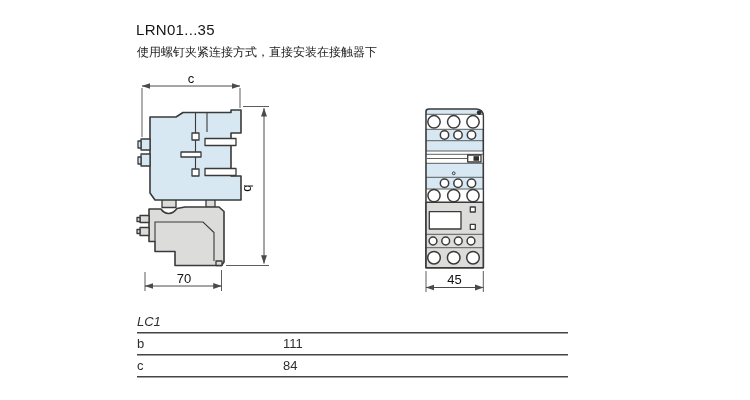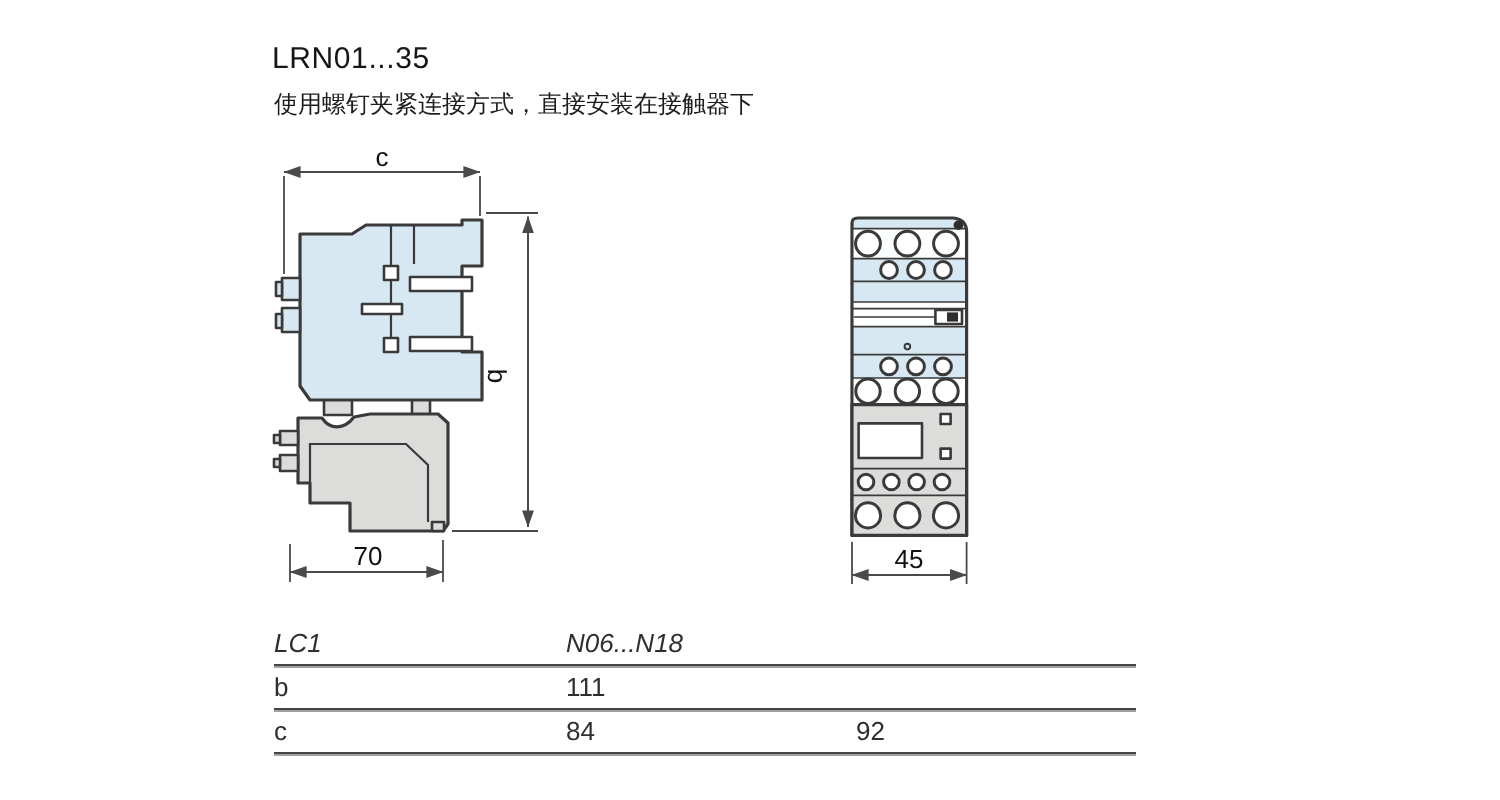--- a/index.html
+++ b/index.html
@@ -170,27 +170,25 @@
       <line class="extline" x1="78.3" y1="176" x2="78.3" y2="197"></line>
       <line class="dimline" x1="21" y1="192.5" x2="78.3" y2="192.5" marker-start="url(#arrF)" marker-end="url(#arrF)"></line>
       <text class="dimtext" x="49.5" y="189" text-anchor="middle">45</text>
     </g>
   </g>
 </svg>
 
 <div class="dims-table">
   <div class="t-row t-head">
     <span>LC1</span>
-    <span>N06...N18</span>
   </div>
   <div class="rule"></div>
   <div class="t-row t-body">
     <span>b</span>
     <span>111</span>
   </div>
   <div class="rule"></div>
   <div class="t-row t-body">
     <span>c</span>
     <span>84</span>
-    <span>92</span>
   </div>
   <div class="rule"></div>
 </div>
 
 </body></html>

